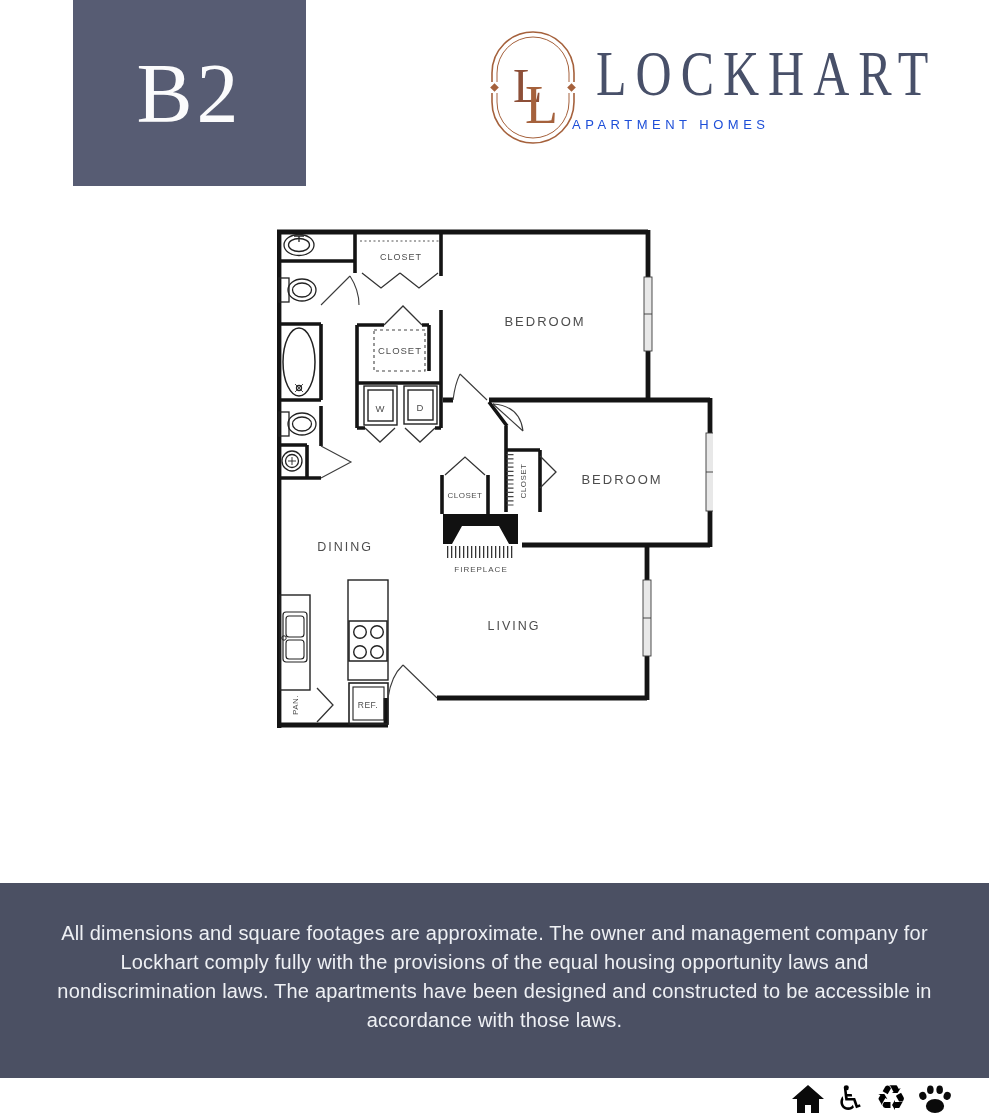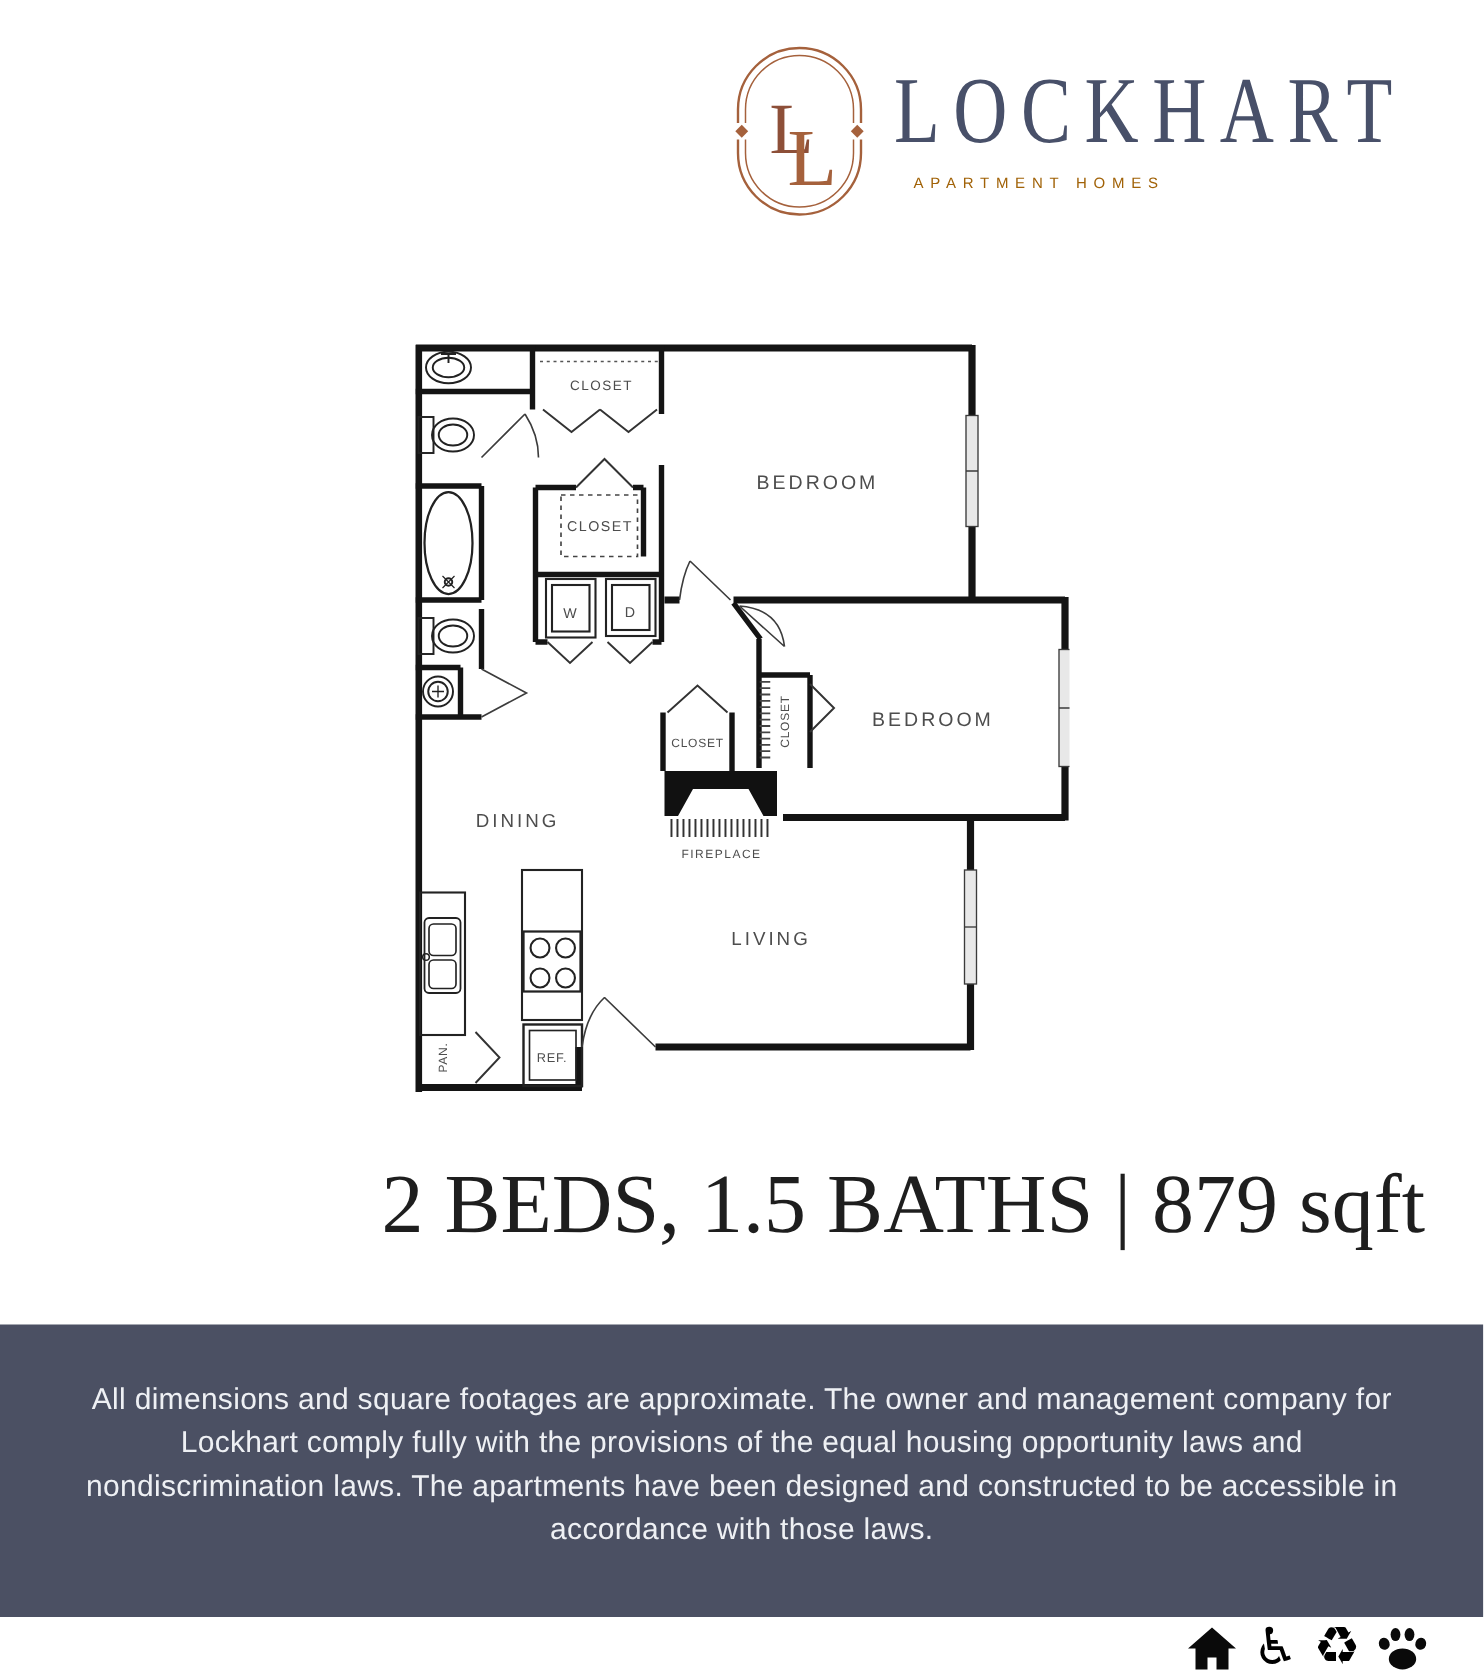--- a/index.html
+++ b/index.html
@@ -8,22 +8,22 @@
   
   .unit-badge{position:absolute;left:73px;top:0;width:233px;height:186px;
               background:#575c73;display:flex;align-items:center;justify-content:center;}
   .unit-badge span{font-family:"Liberation Serif",serif;font-size:84px;color:#fbfbfc;
                    letter-spacing:4px;font-weight:400;}
   
   .monogram{position:absolute;left:487px;top:28px;}
   .brand-name{position:absolute;left:596px;top:37px;font-family:"Liberation Serif",serif;
               font-size:50px;letter-spacing:9px;color:#485069;transform:scaleY(1.26);
               transform-origin:top left;white-space:nowrap;}
-  .brand-tagline{position:absolute;left:609px;top:117px;font-size:10px;letter-spacing:4.5px;
-                 color:#a16207;white-space:nowrap;}
+  .brand-tagline{position:absolute;left:572px;top:117px;font-size:13px;letter-spacing:4.5px;
+                 color:#1d4ed8;white-space:nowrap;}
   
   .plan{position:absolute;left:277px;top:228px;}
   .plan text{font-family:"Liberation Sans",sans-serif;fill:#4d4d4d;}
   
   .specs{position:absolute;right:39px;top:771px;font-family:"Liberation Serif",serif;
          font-size:56px;color:#1e1e1e;white-space:pre;letter-spacing:0px;}
   .address{position:absolute;right:39px;top:849px;font-size:21px;color:#23232e;
            white-space:pre;letter-spacing:0px;}
   
   .footer{position:absolute;left:0;top:883px;width:989px;height:195px;background:#4b5063;}
@@ -33,20 +33,23 @@
   .icons{position:absolute;right:36px;top:1080px;display:flex;align-items:center;gap:10px;height:36px;}
   .icons .glyph{font-family:"DejaVu Sans",sans-serif;color:#000;line-height:1;}
   .glyph.access{font-size:34px;}
   .glyph.recycle{font-size:35px;}
 </style>
 </head>
 <body>
 
 <div class="page">
 
+  <div class="unit-badge">
+    <span>B2</span>
+  </div>
 
   <svg class="monogram" width="92" height="119" viewBox="0 0 92 119">
     <rect x="5" y="4" width="82" height="111" rx="41" fill="none" stroke="#a5613c" stroke-width="1.6"></rect>
     <rect x="10" y="9" width="72" height="101" rx="36" fill="none" stroke="#a5613c" stroke-width="1"></rect>
     <rect x="1" y="54" width="13" height="11" fill="#fff"></rect>
     <rect x="78" y="54" width="13" height="11" fill="#fff"></rect>
     <path d="M7.5,55.2 l4.3,4.3 -4.3,4.3 -4.3,-4.3 Z" fill="#a5613c"></path>
     <path d="M84.5,55.2 l4.3,4.3 -4.3,4.3 -4.3,-4.3 Z" fill="#a5613c"></path>
     <text x="26" y="74" font-family="Liberation Serif, serif" font-size="48" fill="#8d4f38">L</text>
     <text x="38" y="95" font-family="Liberation Serif, serif" font-size="54" fill="#a5613c">L</text>
@@ -144,21 +147,20 @@
     <text x="123" y="126" font-size="9.5" letter-spacing="1" text-anchor="middle">CLOSET</text>
     <text x="188" y="270" font-size="8" letter-spacing="0.5" text-anchor="middle">CLOSET</text>
     <text transform="translate(249,253) rotate(-90)" font-size="8" letter-spacing="0.5" text-anchor="middle">CLOSET</text>
     <text x="103" y="184" font-size="9.5" text-anchor="middle">W</text>
     <text x="143" y="183" font-size="9.5" text-anchor="middle">D</text>
     <text x="204" y="344" font-size="8" letter-spacing="1" text-anchor="middle">FIREPLACE</text>
     <text x="91" y="480" font-size="8.5" letter-spacing="0.5" text-anchor="middle">REF.</text>
     <text transform="translate(21,477) rotate(-90)" font-size="8" letter-spacing="0.5" text-anchor="middle">PAN.</text>
   </svg>
 
-  <div class="specs">2 BEDS, 1.5 BATHS | 879 sqft</div>
 
   <div class="footer">
     <p>All dimensions and square footages are approximate. The owner and management company for Lockhart comply fully with the provisions of the equal housing opportunity laws and nondiscrimination laws. The apartments have been designed and constructed to be accessible in accordance with those laws.</p>
   </div>
 
   <div class="icons">
     <svg width="34" height="31" viewBox="0 0 34 31">
       <path d="M17,2 L33,16 H28 V30 H20 V22 H14 V30 H6 V16 H1 Z" fill="#0a0a0a"></path>
     </svg>
     <span class="glyph access">♿</span>

